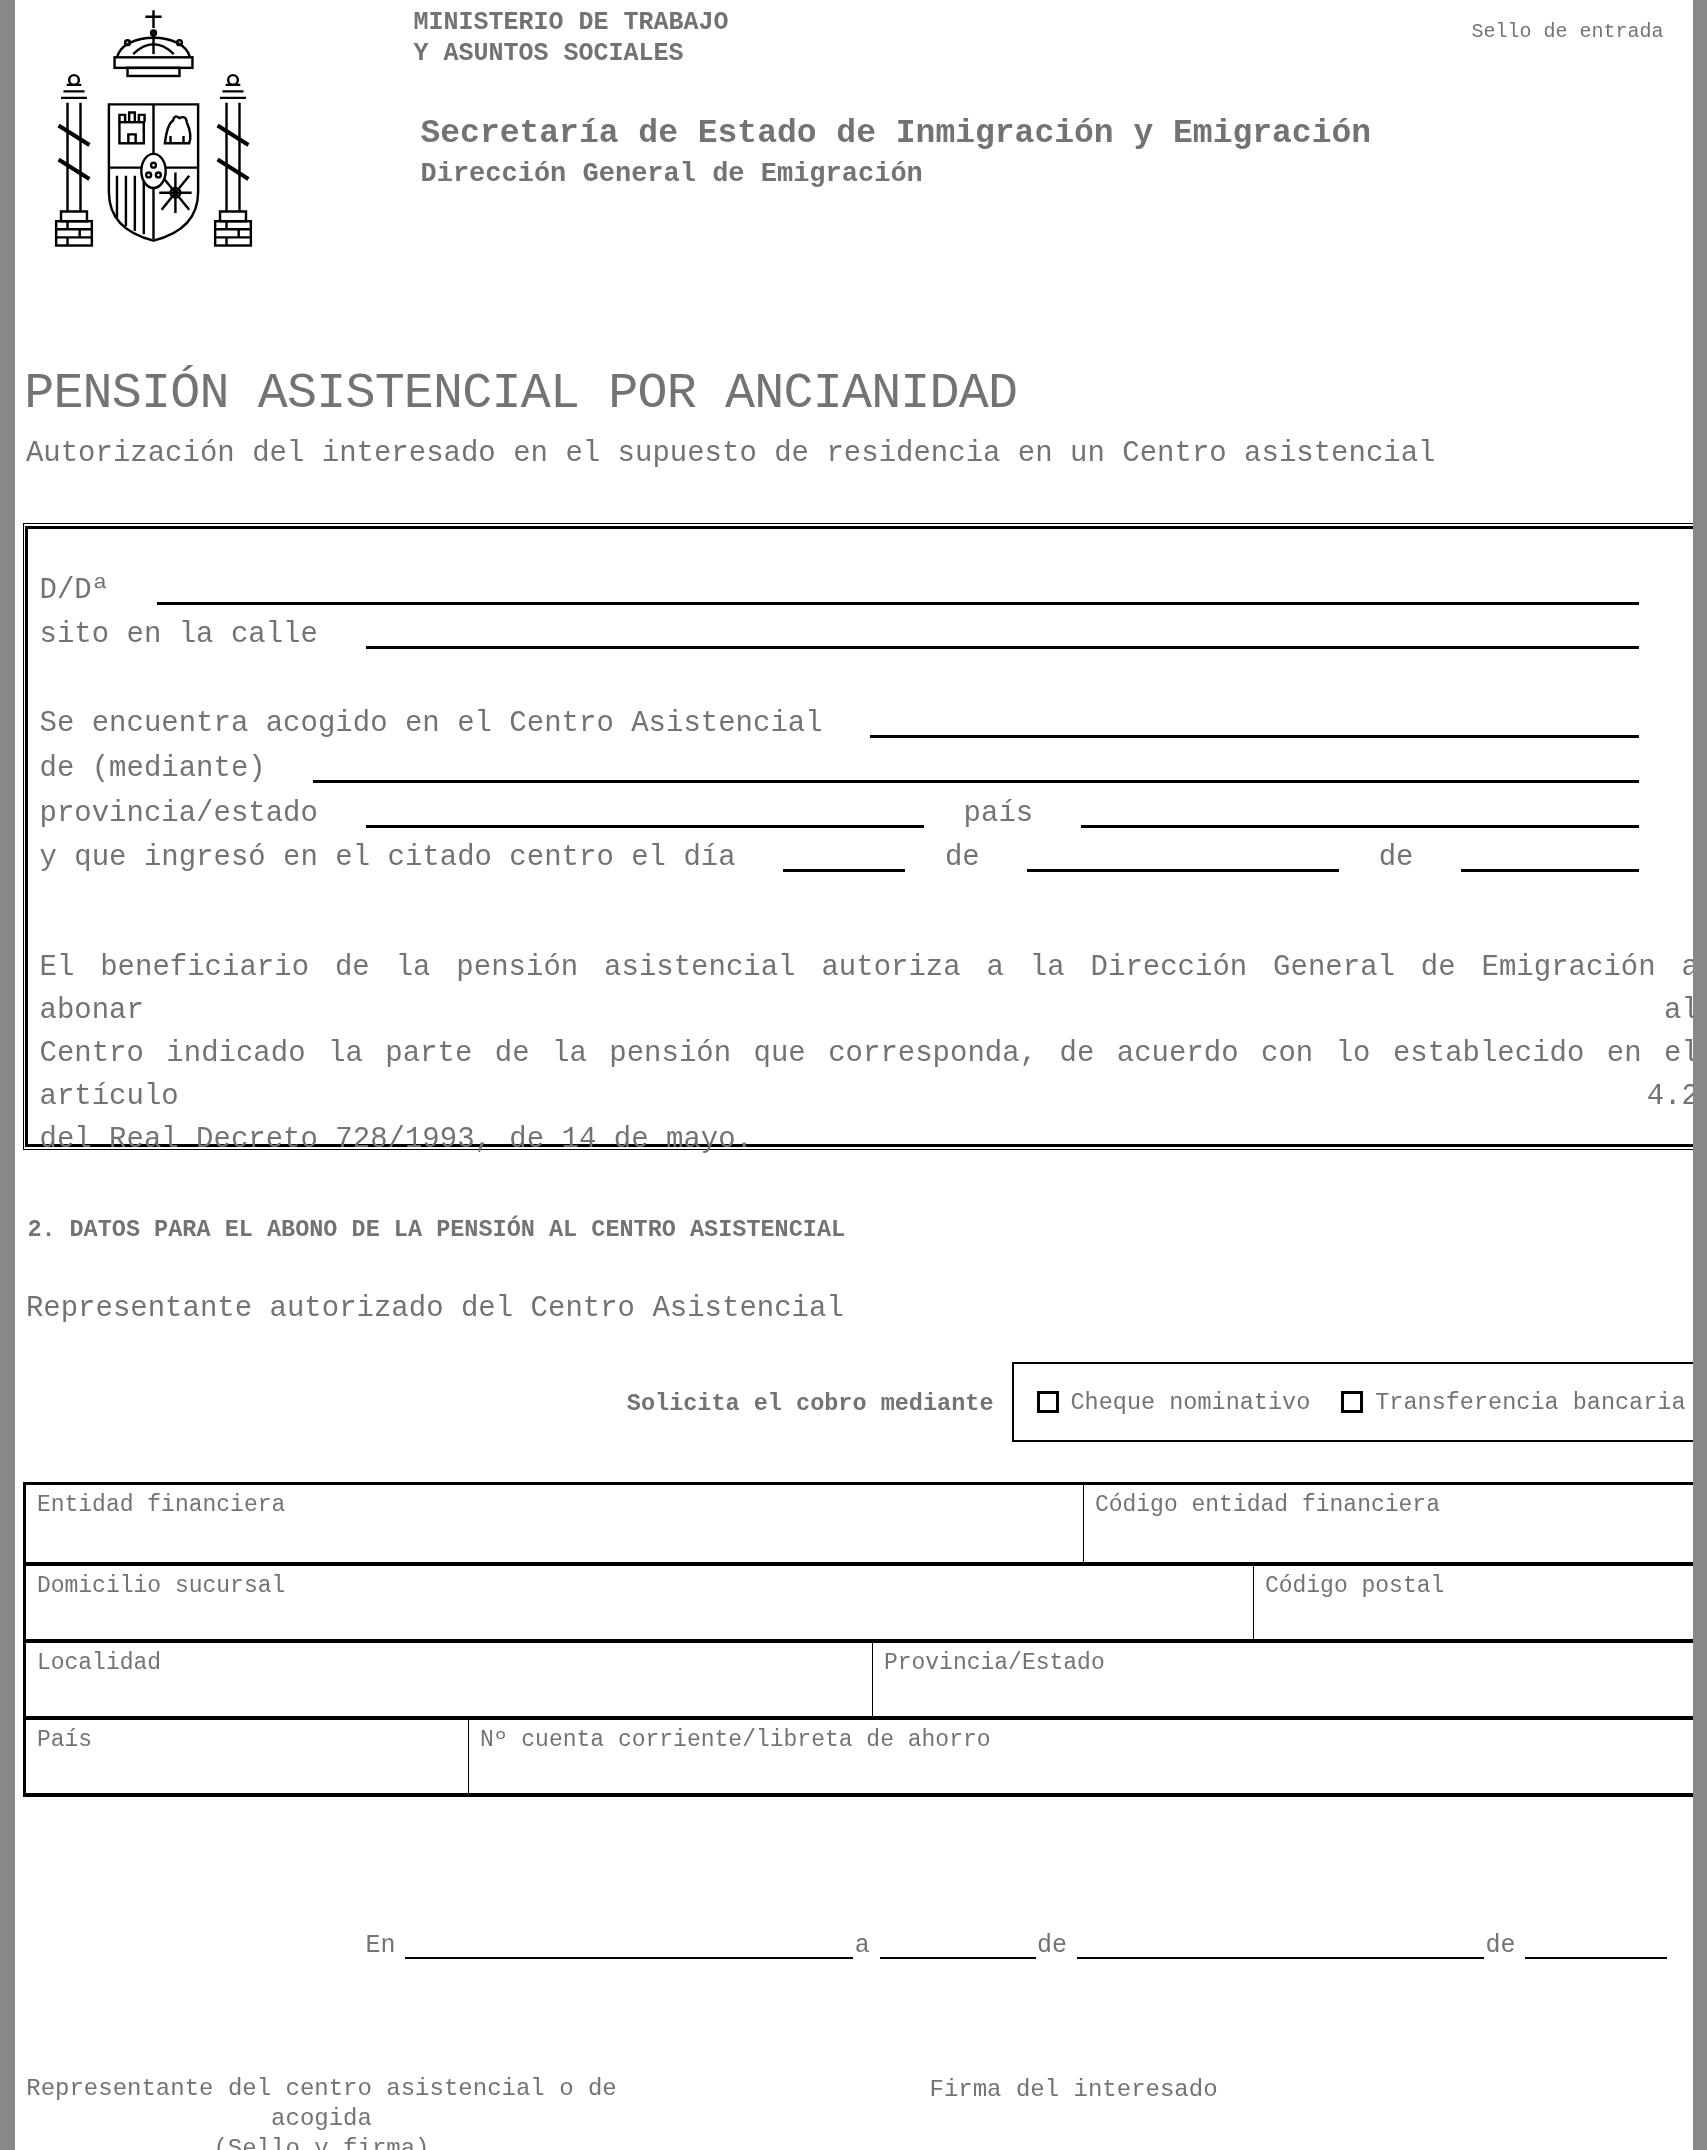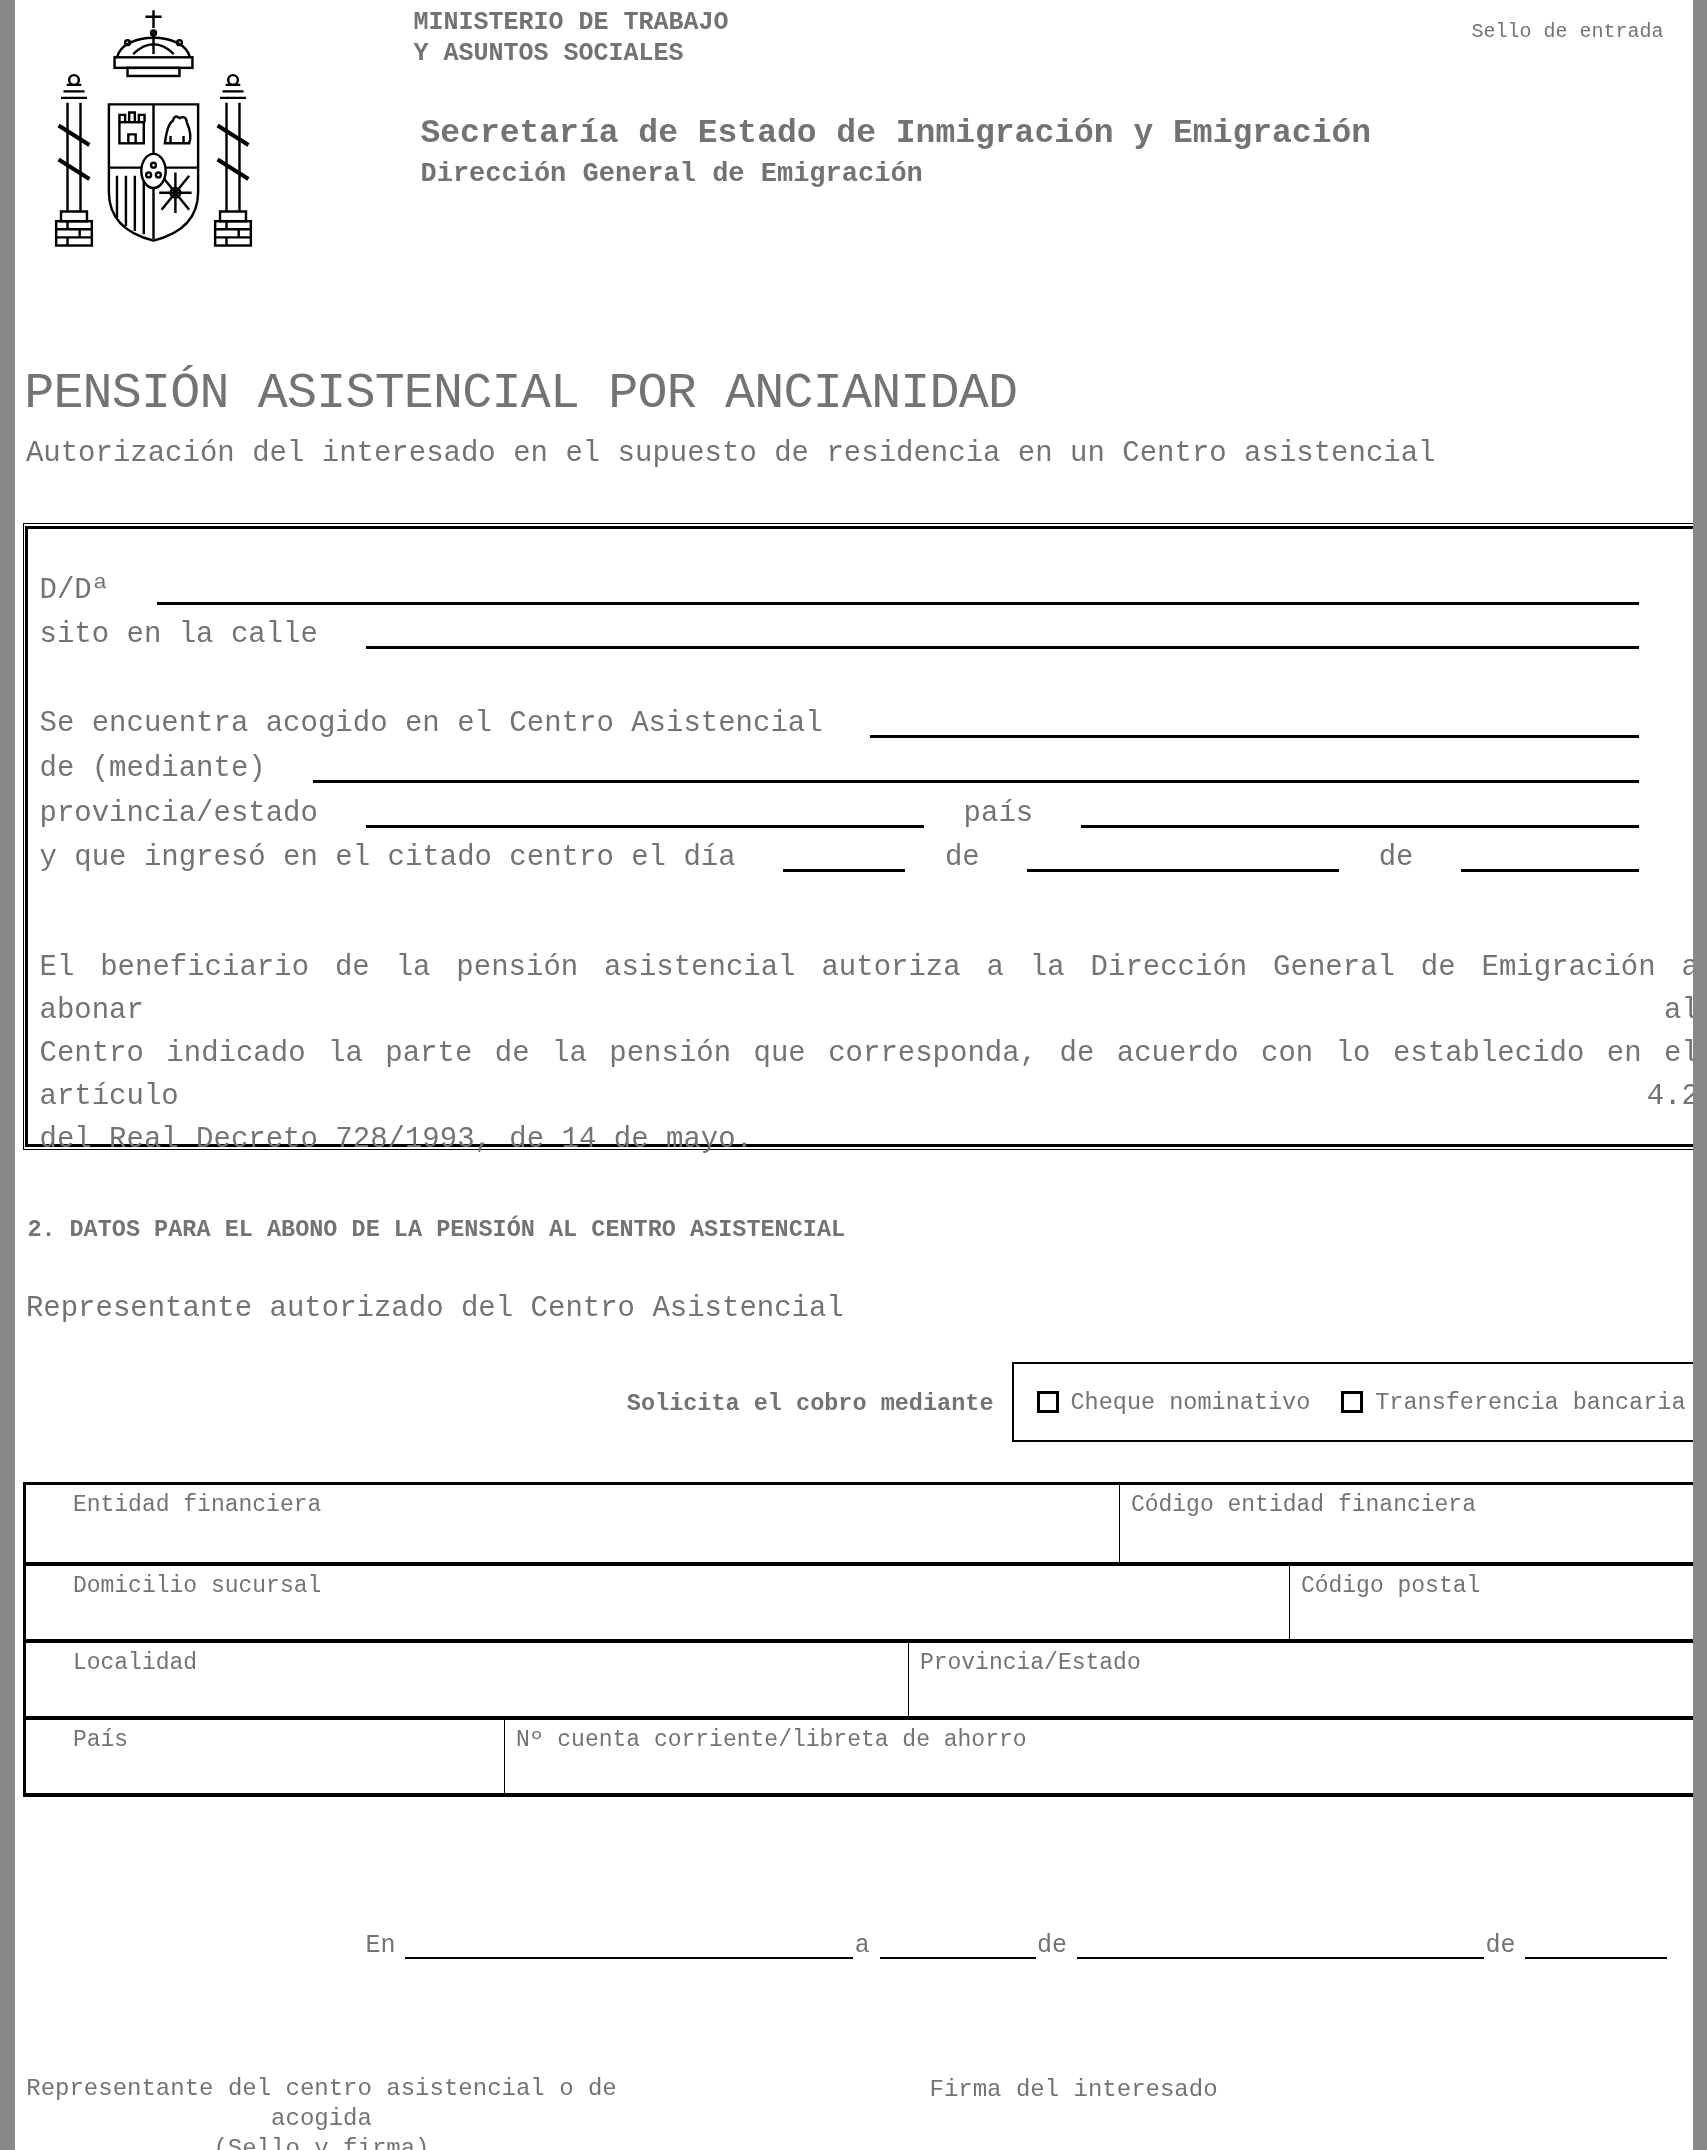--- a/index.html
+++ b/index.html
@@ -42,21 +42,21 @@
   .sec2 { position:absolute; left:13px; top:1216px; display:flex; font-weight:bold; font-size:23.5px; }
   .sec2 .num { width:42px; }
   .rep { position:absolute; left:11.4px; top:1292px; font-size:29px; }
   .pay-lbl { position:absolute; left:568px; top:1390px; width:411px; text-align:right; font-weight:bold; font-size:23.5px; }
   .pay-box { position:absolute; left:997px; top:1362px; width:702px; height:80px; border:2.4px solid #000;
              display:flex; align-items:center; padding-left:23px; font-size:23.5px; }
   .chk { width:22px; height:22px; border:3.2px solid #000; flex:none; margin-right:12px; }
   .chk2 { margin-left:31px; }
   
   .bank-table { position:absolute; left:8px; top:1482px; width:1688px; border:3.2px solid #000; border-bottom-width:4.9px; }
-  .trow { display:flex; height:77px; border-top:4px solid #000;padding-left:36px; }
+  .trow { display:flex; height:77px; border-top:4px solid #000; }
   .trow:first-child { border-top:none; }
   .tcell { padding:6.5px 0 0 11.4px; font-size:23px; }
   .tcell + .tcell { border-left:1.6px solid #000; }
   .tcell.rest { flex:1; }
   .r1c1 { width:1057px; }
   .r2c1 { width:1227px; }
   .r3c1 { width:846px; }
   .r4c1 { width:442px; }
   
   .date-line { position:absolute; left:351px; top:1930px; width:1303px; display:flex; align-items:flex-end;

